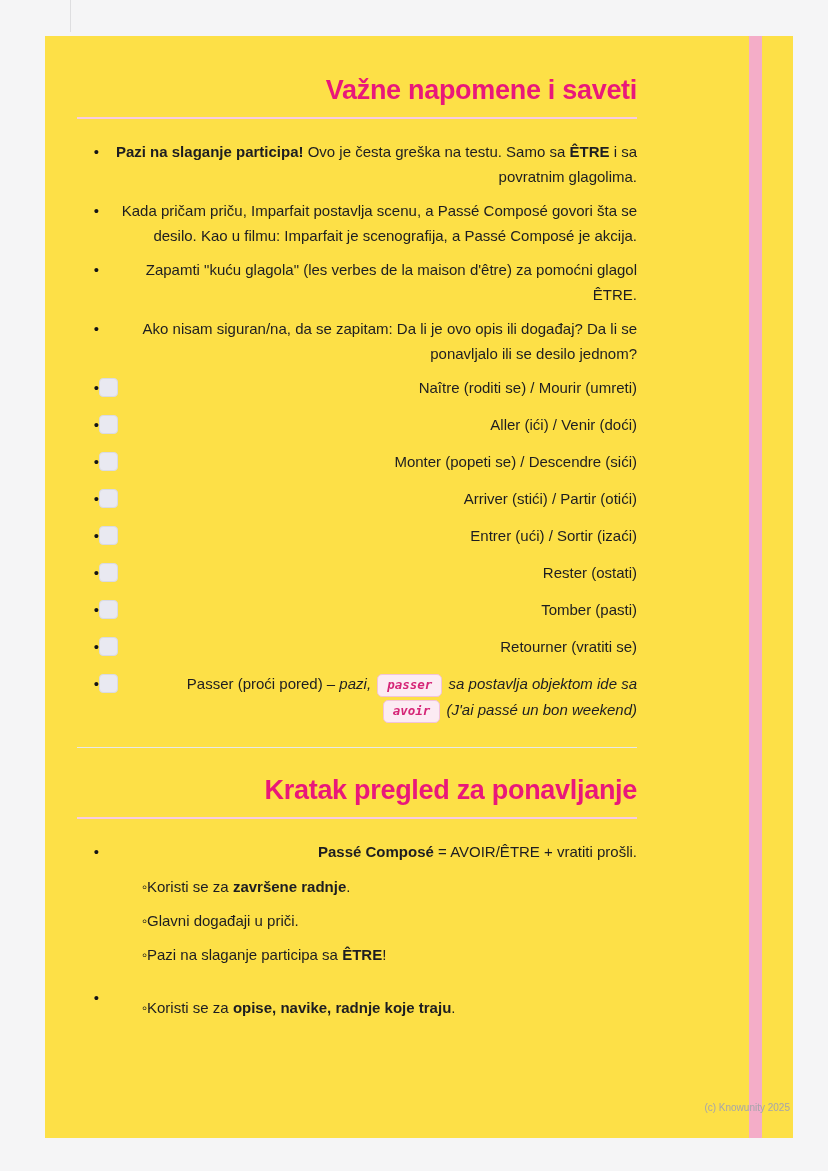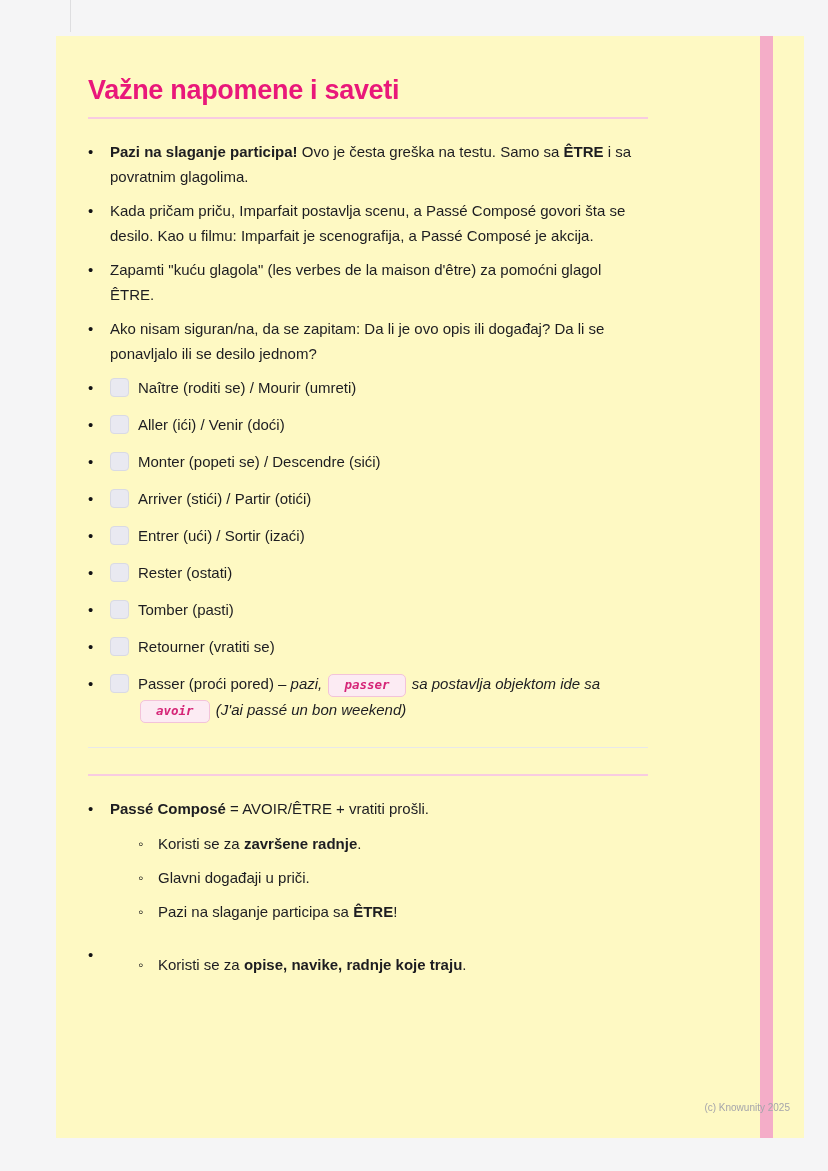--- a/index.html
+++ b/index.html
@@ -4,24 +4,25 @@
 <style>
   html, body { margin: 0; padding: 0; }
   body {
     width: 828px; height: 1171px;
     background: #f5f5f6;
     font-family: "Liberation Sans", sans-serif;
     position: relative;
     overflow: hidden;
   }
   .card {
-    position: absolute; left: 56px; top: 36px;
+    position: absolute; left: 45px; top: 36px;
     width: 748px; height: 1102px;
-    background: #fef9c3;
+    background: #fde047;
     overflow: hidden;
+    text-align: right;
   }
   .stripe {
     position: absolute; left: 704px; top: 0;
     width: 13px; height: 1102px;
     background: #f4adc8;
   }
   .artifact {
     position: absolute; left: 70px; top: 0;
     width: 1px; height: 32px; background: #dedee0;
   }
@@ -47,21 +48,21 @@
     flex: 0 0 17px; width: 17px; height: 17px;
     background: #e9e9f1; border: 1px solid #d9dae4;
     border-radius: 4px; margin: 3px 9px 0 0;
   }
   .chip {
     display: inline-block;
     font-family: "DejaVu Sans Mono", monospace;
     font-size: 12.5px; font-weight: bold; font-style: italic;
     color: #d52577; background: #fcebf3;
     border: 1px solid #f3c3d9; border-radius: 5px;
-    line-height: 18px; padding: 1px 15px 2px; margin: 0 2px;
+    line-height: 18px; padding: 1px 9px 2px; margin: 0 2px;
   }
   .em { font-style: italic; }
   .divider { border: 0; border-top: 1px solid #e8e8ea; margin: 24px 0 26px; }
   .sublist { margin: 10px 0 2px 28px; }
   .sublist > li { display: flex; align-items: flex-start; margin-bottom: 9px; }
   .sub-marker { flex: 0 0 20px; font-size: 15px; line-height: 25px; color: #131316; }
   .watermark {
     position: absolute; right: 38px; top: 1102px;
     font-size: 10px; color: #a5a5ab; z-index: 5;
   }
@@ -145,20 +146,21 @@
           <span class="marker">•</span>
           <span class="checkbox"></span>
           <p class="btext"><span>Passer (proći pored) </span><span class="em">– pazi, </span><span class="chip">passer</span><span class="em"> sa postavlja objektom ide sa </span><span class="chip">avoir</span><span class="em"> (J'ai passé un bon weekend)</span></p>
         </li>
       </ul>
     </section>
 
     <hr class="divider">
 
     <section>
+      <h1 class="sec-title">Kratak pregled za ponavljanje</h1>
       <hr class="title-rule">
 
       <ul class="bullets">
         <li>
           <span class="marker">•</span>
           <div class="btext">
             <p class="line"><b>Passé Composé</b><span> = AVOIR/ÊTRE + vratiti prošli.</span></p>
             <ul class="sublist">
               <li>
                 <span class="sub-marker">◦</span>

